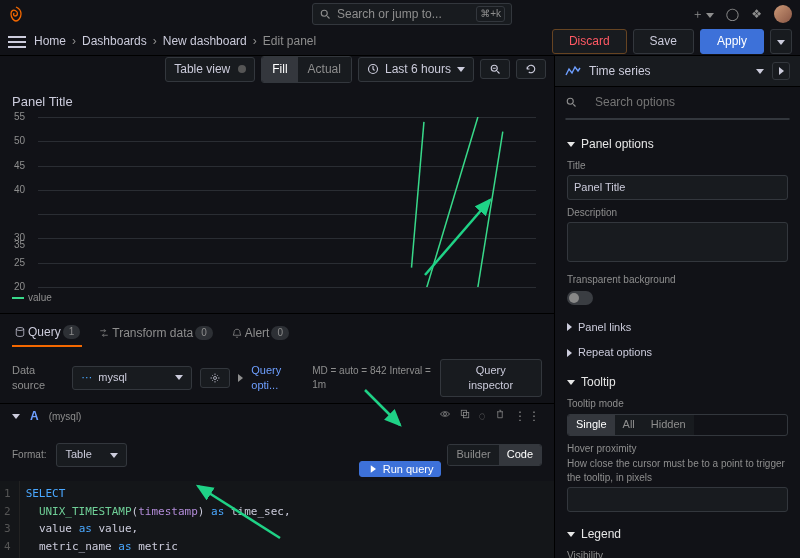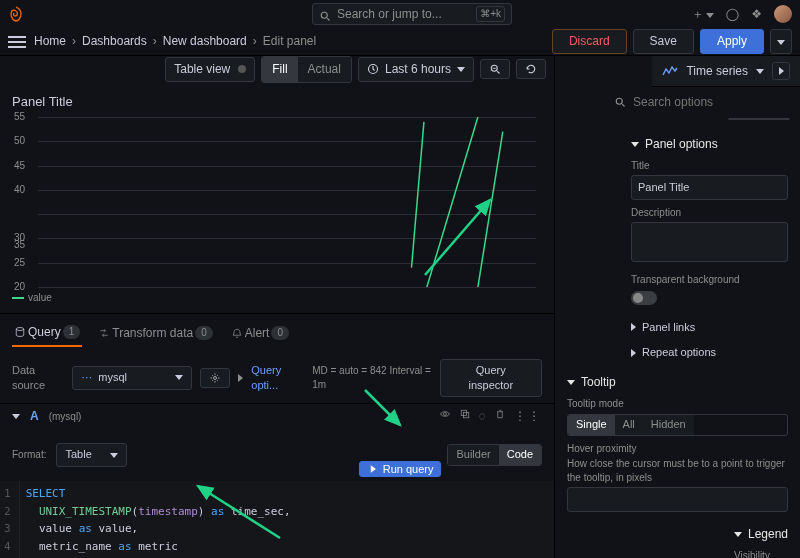--- a/index.html
+++ b/index.html
@@ -2,21 +2,21 @@
 <html><head>
 <meta charset="utf-8">
 <style>
 :root{--bg0:#111217;--bg1:#181b1f;--bg2:#22252b;--panel:#1f2226;--text:#ccccdc;--text-dim:#8e8e8e;--border:#33373d;--accent:#3871dc;--green:#38d98a;--orange:#f46800;--red-btn:#c4162a;--blue-btn:#3d71d9;}
 *{box-sizing:border-box;}
 body{margin:0;background:#0b0c0e;color:var(--text);font:12px/1.4 -apple-system,Helvetica,Arial,sans-serif;width:800px;height:558px;overflow:hidden;position:relative;}
 
 #topbar{height:28px;background:var(--bg0);display:flex;align-items:center;padding:0 8px;gap:8px;font-size:12px;}
 .logo{width:16px;height:16px;}
 .logo svg{display:block;}
-.top-search{margin-left:280px;background:var(--bg1);border:1px solid var(--border);border-radius:3px;padding:2px 6px;display:flex;align-items:flex-end;gap:6px;color:var(--text-dim);width:200px;}
+.top-search{margin-left:280px;background:var(--bg1);border:1px solid var(--border);border-radius:3px;padding:2px 6px;display:flex;align-items:center;gap:6px;color:var(--text-dim);width:200px;}
 .kbd{border:1px solid var(--border);border-radius:3px;font-size:10px;padding:0 3px;color:var(--text-dim);}
 .top-right{margin-left:auto;display:flex;align-items:center;gap:12px;color:var(--text-dim);}
 .avatar{width:18px;height:18px;border-radius:50%;background:linear-gradient(135deg,#c97,#854);}
 
 #crumbrow{height:28px;background:var(--bg0);display:flex;align-items:center;padding:0 8px;gap:8px;border-bottom:1px solid #000;}
 .burger{width:18px;display:inline-flex;flex-direction:column;gap:3px;}
 .burger span{display:block;height:2px;background:var(--text);}
 .crumbs{display:flex;align-items:center;gap:6px;}
 .crumbs .sep{color:var(--text-dim);}
 .crumbs .dim{color:var(--text-dim);}
@@ -24,21 +24,21 @@
 .btn{border:1px solid var(--border);background:var(--bg1);color:var(--text);border-radius:3px;padding:3px 16px;font:inherit;cursor:pointer;}
 .btn-red{color:#ff5964;border-color:#642;}
 .btn-blue{background:var(--blue-btn);border-color:var(--blue-btn);color:#fff;}
 .sq{padding:3px 6px;}
 .caret{display:inline-block;width:0;height:0;border-left:4px solid transparent;border-right:4px solid transparent;}
 .caret-down{border-top:5px solid currentColor;}
 .caret-right{border-left:5px solid currentColor;border-top:4px solid transparent;border-bottom:4px solid transparent;border-right:none;width:0;height:0;}
 
 #main{display:flex;height:calc(558px - 56px);}
 #left{flex:1;display:flex;flex-direction:column;}
-#right{width:246px;border-left:1px solid #000;background:var(--bg0);display:flex;flex-direction:column;overflow:hidden;align-items:flex-end;}
+#right{width:246px;border-left:1px solid #000;background:var(--bg0);display:flex;flex-direction:column;overflow:hidden;}
 
 #viz-tb{height:32px;display:flex;align-items:center;gap:6px;padding:0 8px;justify-content:flex-end;background:var(--bg0);}
 .toggle{display:flex;border:1px solid var(--border);border-radius:3px;overflow:hidden;}
 .toggle button{background:var(--bg1);color:var(--text-dim);border:none;padding:4px 10px;font:inherit;cursor:pointer;}
 .toggle button.on{background:#34373d;color:#fff;}
 .pill{display:flex;align-items:center;gap:6px;border:1px solid var(--border);background:var(--bg1);border-radius:3px;padding:3px 8px;cursor:pointer;}
 .ic{display:inline-block;width:12px;height:12px;}
 .ic-refresh,.ic-zoomout,.ic-clock,.ic-gear,.ic-search,.ic-link,.ic-play{stroke:currentColor;fill:none;stroke-width:1.5;}
 .dot{width:8px;height:8px;border-radius:50%;background:#555;display:inline-block;}
 
@@ -78,21 +78,21 @@
 .gutter{background:#141619;color:#555;text-align:right;padding:4px 8px 4px 4px;user-select:none;border-right:1px solid #222;}
 .code{padding:4px 6px;white-space:pre;}
 .kw{color:#4aa8ff;}
 .fn{color:#6fcf97;}
 .id{color:#b38cd9;}
 .as{color:#4aa8ff;}
 
 #viz-picker{display:flex;align-items:center;gap:8px;padding:6px 10px;border-bottom:1px solid #000;background:var(--bg1);}
 #viz-picker .name{flex:1;}
 .row-sq{border:1px solid var(--border);border-radius:3px;width:18px;height:18px;display:flex;align-items:center;justify-content:center;background:var(--bg1);cursor:pointer;}
-#opt-search{display:flex;align-items:center;gap:5px;padding:6px 10px;color:var(--text-dim);}
+#opt-search{display:flex;align-items:center;gap:16px;padding:6px 10px;color:var(--text-dim);}
 #opt-search input{flex:1;background:transparent;border:none;color:var(--text);font:inherit;outline:none;}
 .rtabs{display:flex;margin:0 10px 6px;border-radius:3px;overflow:hidden;border:1px solid var(--border);}
 .rtabs button{flex:1;background:var(--bg1);color:var(--text-dim);border:none;padding:4px 0;font:inherit;font-size:11px;cursor:pointer;}
 .rtabs button.on{background:#3a3d42;color:#fff;}
 .section{padding:4px 12px;}
 .sec-h{display:flex;align-items:center;gap:6px;font-size:12px;color:#e6e6e6;margin:6px 0 4px;cursor:pointer;}
 .lbl{font-size:10px;color:var(--text-dim);margin-top:6px;}
 .field{width:100%;background:var(--bg1);border:1px solid var(--border);border-radius:3px;padding:4px 6px;color:var(--text);font:inherit;font-size:11px;margin-top:2px;}
 .txa{height:40px;resize:none;}
 .switch{width:26px;height:14px;border-radius:8px;background:#3a3d42;position:relative;display:inline-block;margin-top:4px;}

